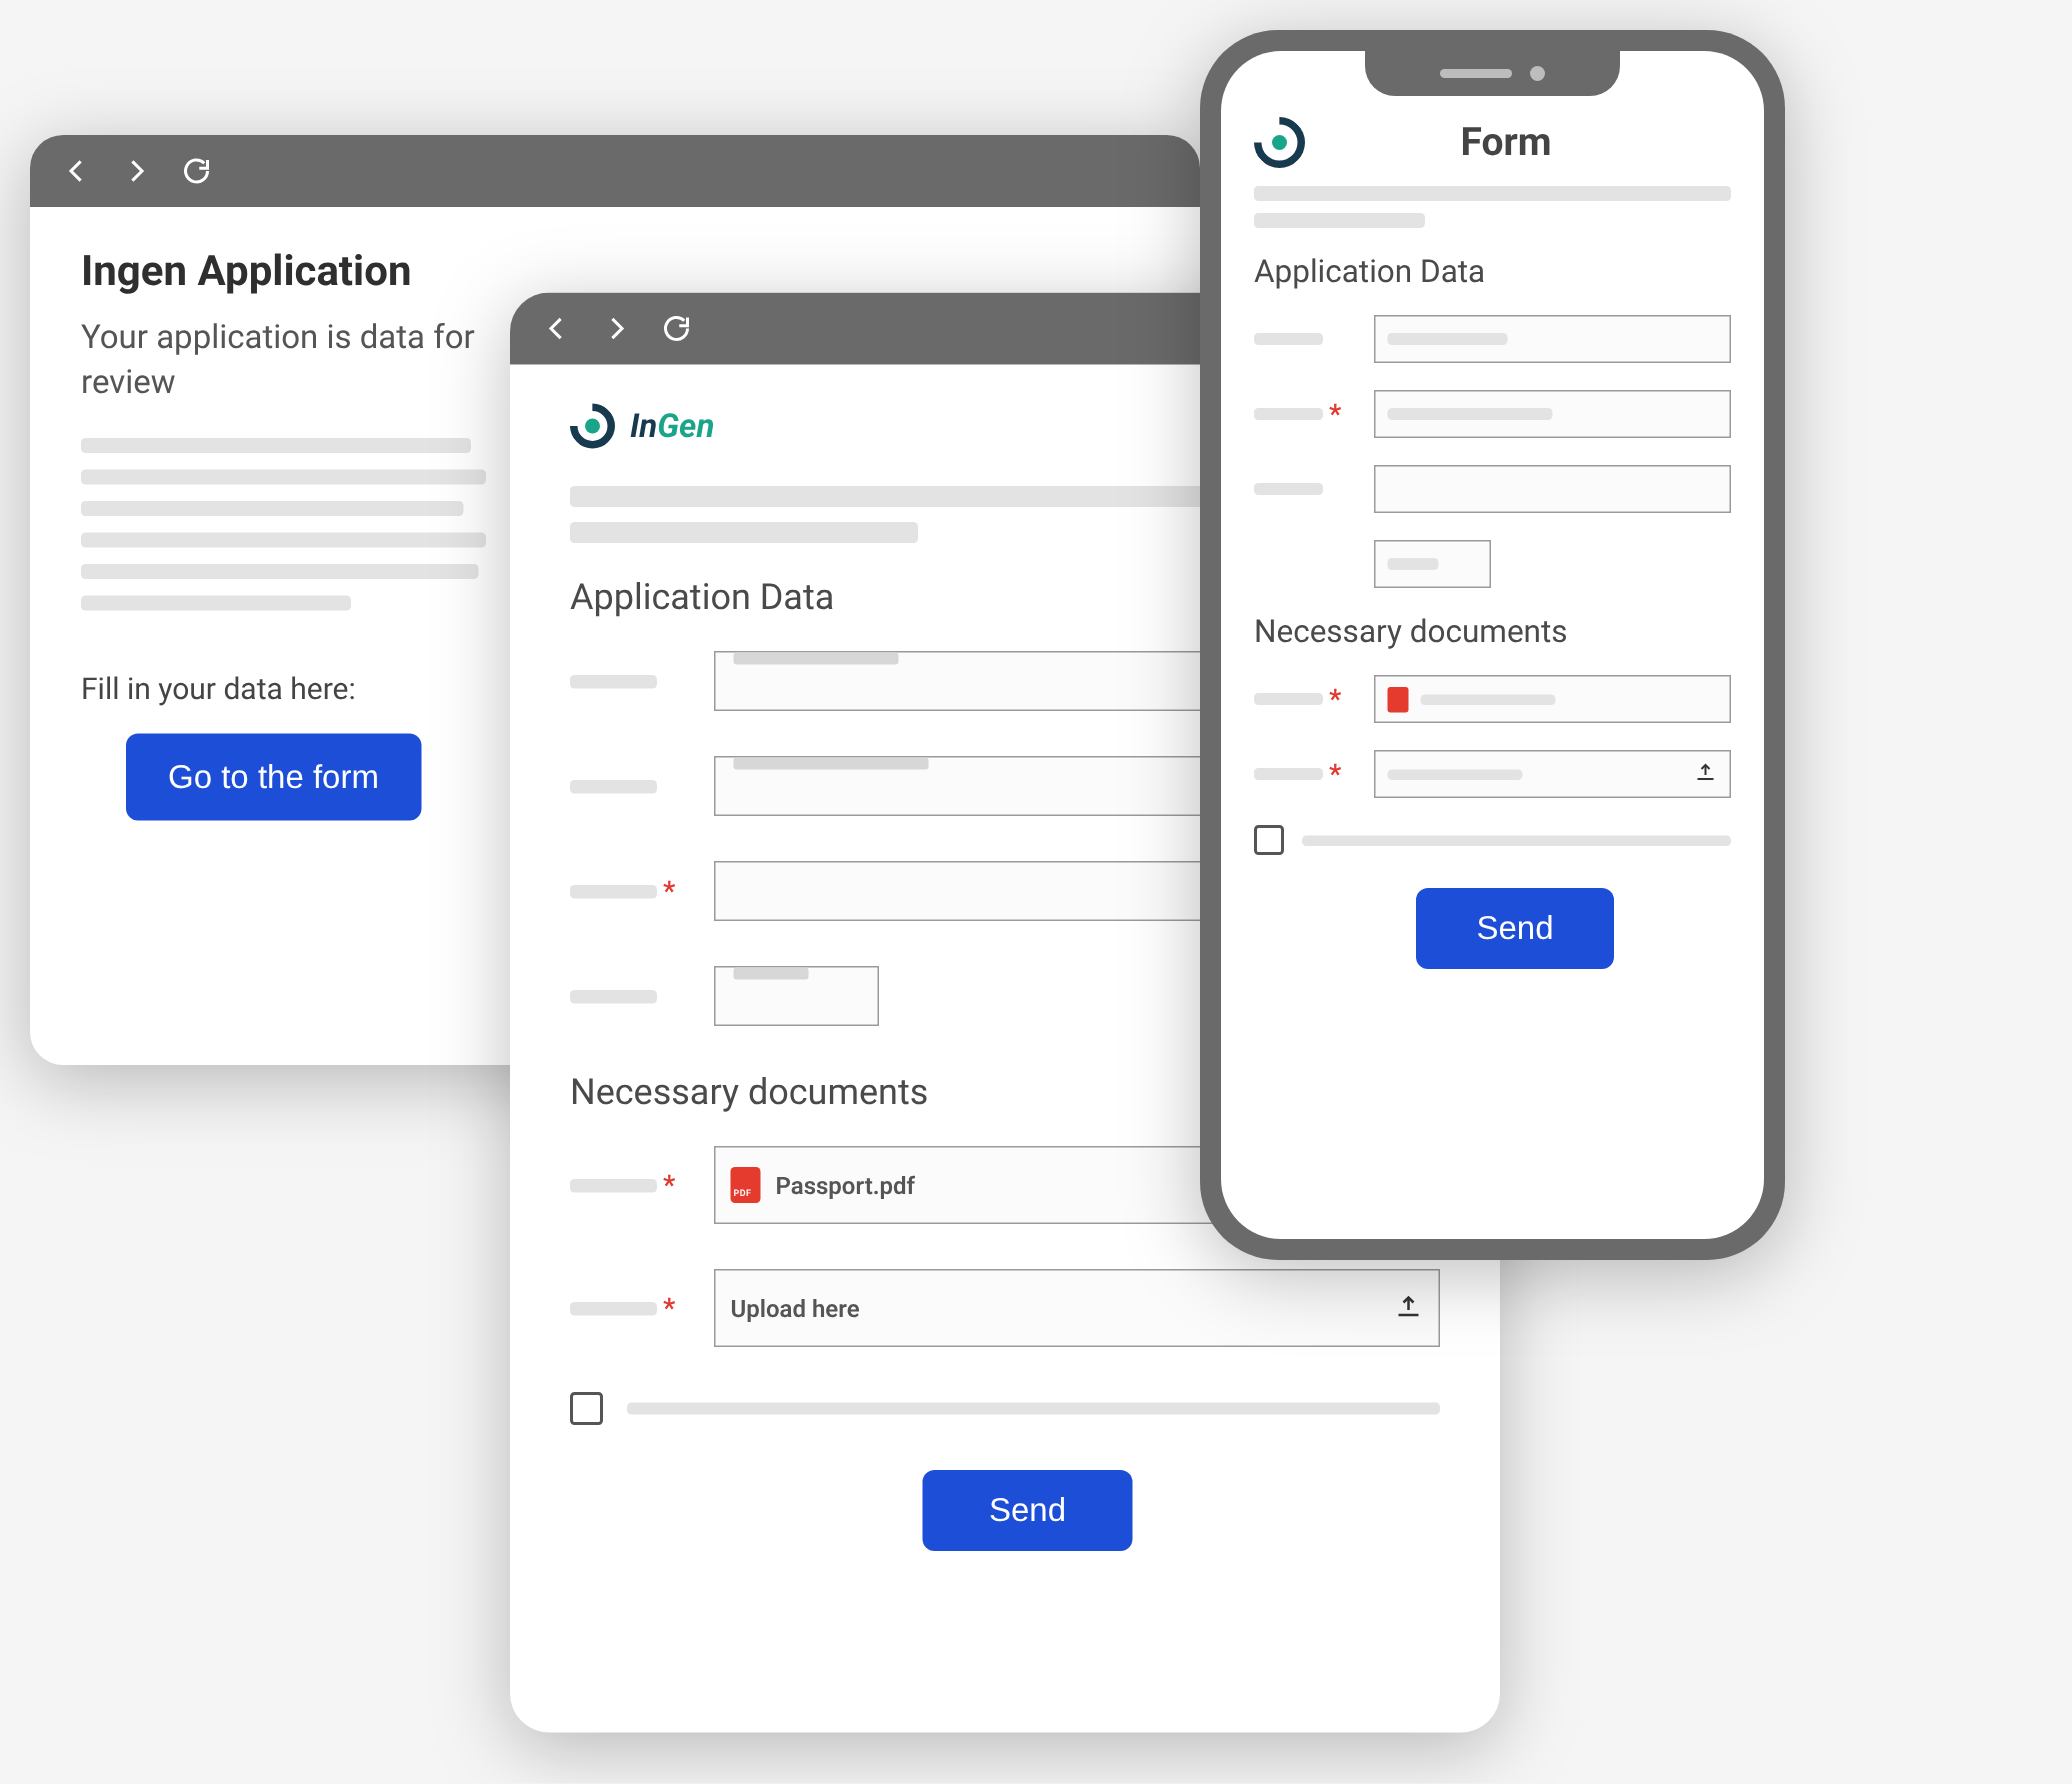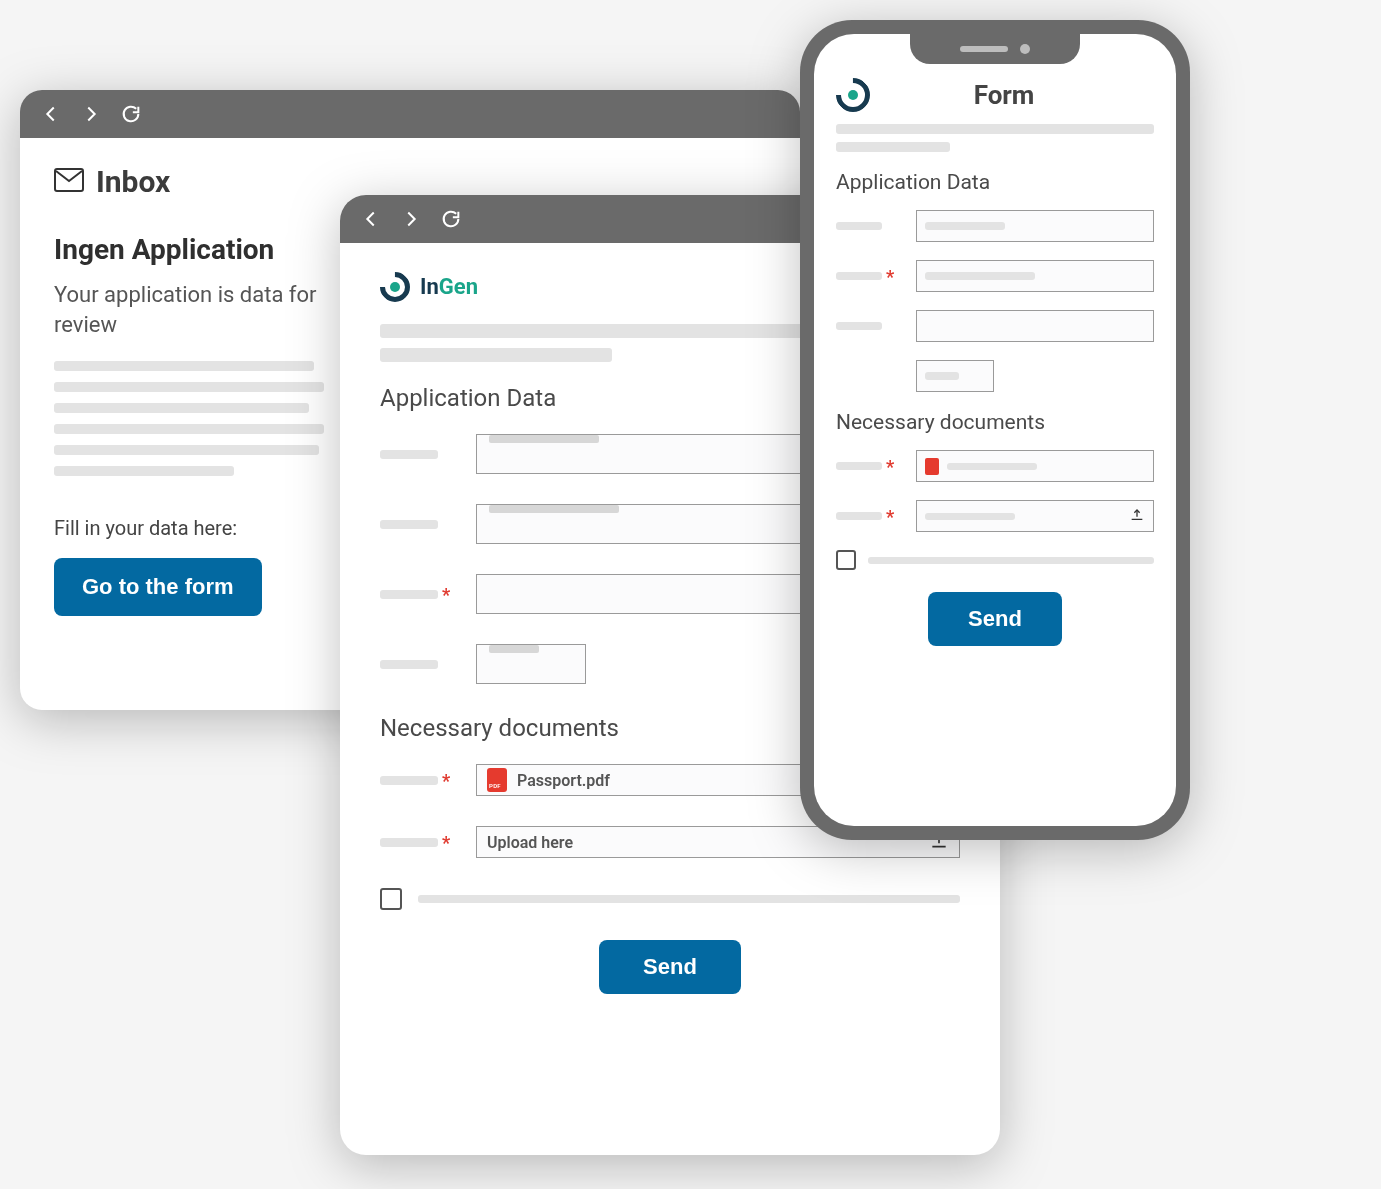--- a/index.html
+++ b/index.html
@@ -41,34 +41,34 @@
   .inbox-title-row { display:flex; align-items:center; gap:12px; margin-bottom: 34px; }
   .inbox-title { font-size: 30px; font-weight: 700; color:#3b3b3b; }
   .envelope-icon svg { width:30px; height:24px; stroke:#333; stroke-width:2; fill:none; }
   .mail-subject { font-size: 28px; font-weight: 700; color:#2f2f2f; margin-bottom: 14px; }
   .mail-preview { font-size: 22px; color:#555; line-height:1.35; margin-bottom: 22px; max-width:270px; }
   .mail-skeletons { display:flex; flex-direction:column; gap:11px; max-width:280px; margin-bottom:40px; }
   .mail-cta-label { font-size: 20px; color:#444; margin-bottom: 18px; } 
 
   .primary-btn {
     display:inline-flex; align-items:center; justify-content:center;
-    background:#0369a1; color:#fff; font-weight:700;
+    background:#1d4ed8; color:#fff; font-weight:400;
     border:none; border-radius:8px;
-    padding: 16px 28px; font-size:22px; cursor:pointer;
+    padding: 16px 28px; font-size:22px; cursor:pointer;margin-left:30px;
   }
 
   
   .form-window {
     position: absolute;
     left: 340px; top: 195px;
     width: 660px; height: 960px;
     background:#fff; border-radius: 26px; overflow:hidden;
   }
   .form-body { padding: 20px 40px 30px; }
-  .form-header { display:flex; align-items:center; justify-content:space-between; padding: 6px 0 14px; }
+  .form-header { display:flex; align-items:flex-start; justify-content:space-between; padding: 6px 0 14px; font-style: italic; }
   .brand { display:flex; align-items:center; gap:10px; }
   .brand-name { font-size: 22px; font-weight:700; color:#173a4f; }
   .brand-name .accent { color:#1aa58a; }
   .logo {
     width:30px; height:30px; position:relative;
   }
   .logo .ring {
     position:absolute; inset:0;
     border:5px solid #173a4f; border-left-color:transparent; border-radius:50%;
     transform: rotate(45deg);
@@ -83,21 +83,21 @@
   .field-row { display:flex; align-items:center; gap:16px; margin-bottom: 30px; }
   .field-label { width: 80px; }
   .field-label .skeleton-line { width:58px; height:9px; }
   .req { color:#e03a2f; font-size:18px; margin-left:4px; font-weight:700; }
   .text-input {
     flex:1; height:40px; border:1.6px solid #9a9a9a; background:#fbfbfc;
     padding: 0 12px; font-size:16px; color:#555;
   }
   .text-input.short { flex:0 0 110px; }
   .upload-box {
-    flex:1; height:32px; border:1.6px solid #9a9a9a; background:#fbfbfc;
+    flex:1; height:52px; border:1.6px solid #9a9a9a; background:#fbfbfc;
     display:flex; align-items:center; padding:0 10px; gap:10px; color:#555; font-weight:600;
     justify-content:space-between;
   }
   .upload-box .left { display:flex; align-items:center; gap:10px; }
   .pdf-badge {
     width:20px; height:24px; background:#e53a2e; border-radius:3px; position:relative;
   }
   .pdf-badge::after {
     content:"PDF"; position:absolute; left:2px; bottom:3px; font-size:6px; color:#fff; letter-spacing:0.3px;
   }
@@ -170,29 +170,20 @@
           </svg>
       </span>
       <span class="nav-icon">
         <svg viewBox="0 0 24 24">
             <path d="M20 12a8 8 0 1 1-2.34-5.66"></path>
             <path d="M20 4v6h-6"></path>
           </svg>
       </span>
     </div>
     <div class="inbox-body">
-      <div class="inbox-title-row">
-        <span class="envelope-icon">
-          <svg viewBox="0 0 30 24">
-              <rect x="1" y="1" width="28" height="22" rx="2"></rect>
-              <path d="M2 3l13 10L28 3"></path>
-            </svg>
-        </span>
-        <span class="inbox-title">Inbox</span>
-      </div>
       <div class="mail-subject">Ingen Application</div>
       <div class="mail-preview">Your application is data for review</div>
       <div class="mail-skeletons">
         <div class="skeleton-line" style="width:260px"></div>
         <div class="skeleton-line" style="width:270px"></div>
         <div class="skeleton-line" style="width:255px"></div>
         <div class="skeleton-line" style="width:270px"></div>
         <div class="skeleton-line" style="width:265px"></div>
         <div class="skeleton-line" style="width:180px"></div>
       </div>

